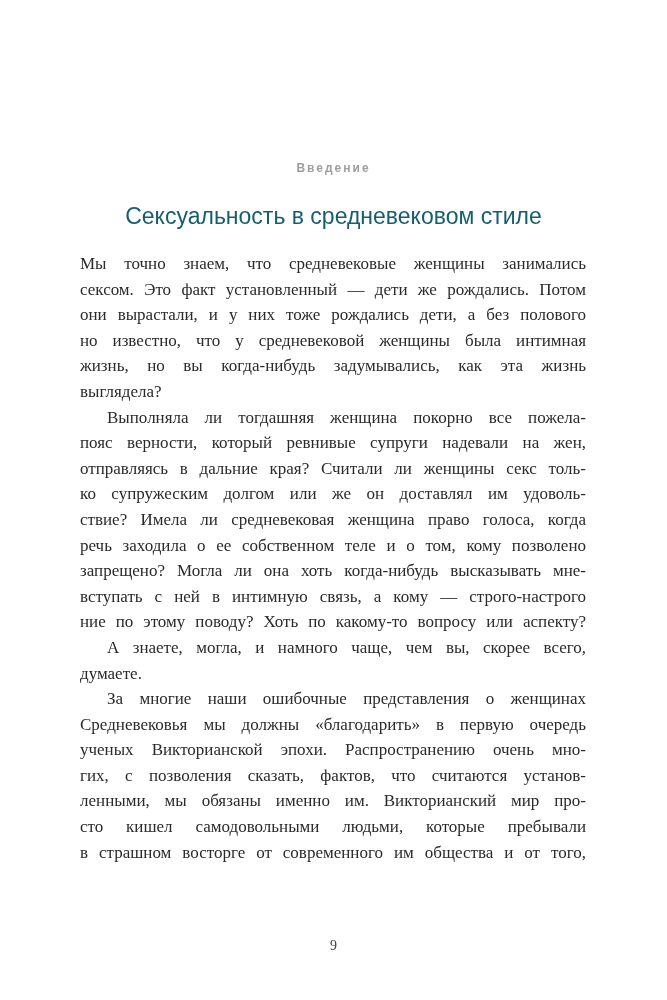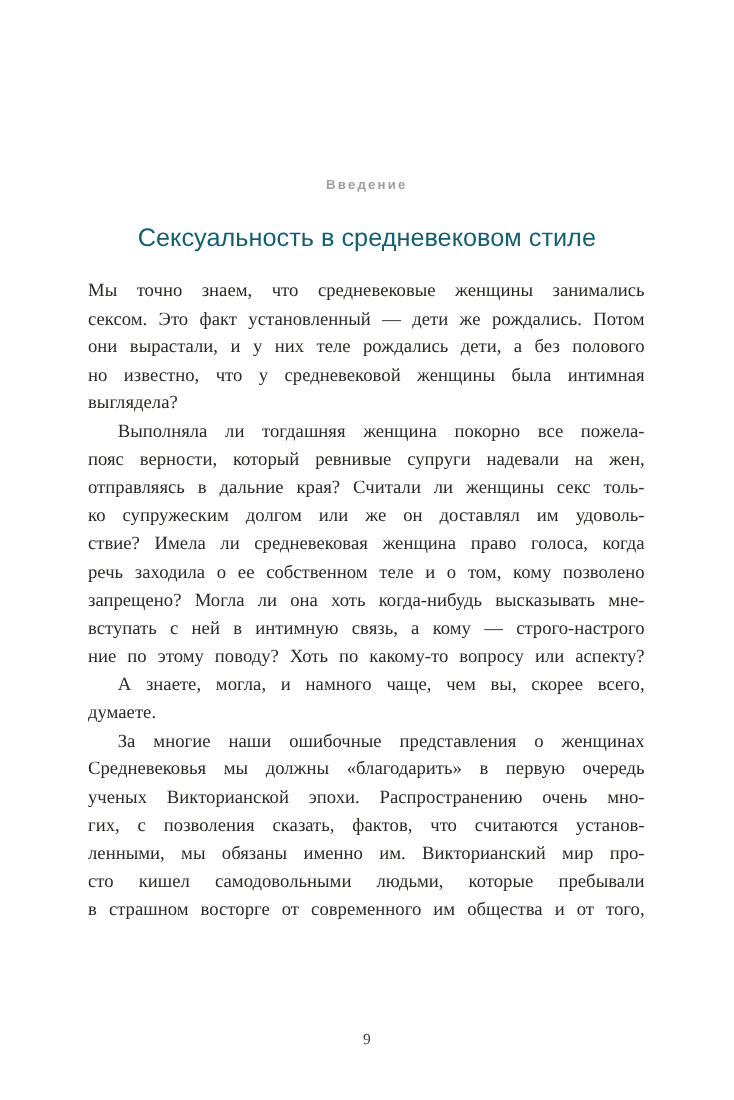--- a/index.html
+++ b/index.html
@@ -78,22 +78,23 @@
 </head>
 <body>
 
 <div class="page">
   <div class="kicker">Введение</div>
   <h1 class="title" style="margin:0">Сексуальность в средневековом стиле</h1>
   <div class="body-text">
       <div class="paragraph">
         <div class="text-line">Мы точно знаем, что средневековые женщины занимались</div>
         <div class="text-line">сексом. Это факт установленный — дети же рождались. Потом</div>
-        <div class="text-line">они вырастали, и у них теле рождались дети, а без полового</div>
+        <div class="text-line">они вырастали, и у них тоже рождались дети, а без полового</div>
         <div class="text-line">но известно, что у средневековой женщины была интимная</div>
+        <div class="text-line">жизнь, но вы когда-нибудь задумывались, как эта жизнь</div>
         <div class="text-line last-left">выглядела?</div>
       </div>
       <div class="paragraph">
         <div class="text-line indent">Выполняла ли тогдашняя женщина покорно все пожела-</div>
         <div class="text-line">пояс верности, который ревнивые супруги надевали на жен,</div>
         <div class="text-line">отправляясь в дальние края? Считали ли женщины секс толь-</div>
         <div class="text-line">ко супружеским долгом или же он доставлял им удоволь-</div>
         <div class="text-line">ствие? Имела ли средневековая женщина право голоса, когда</div>
         <div class="text-line">речь заходила о ее собственном теле и о том, кому позволено</div>
         <div class="text-line">запрещено? Могла ли она хоть когда-нибудь высказывать мне-</div>

